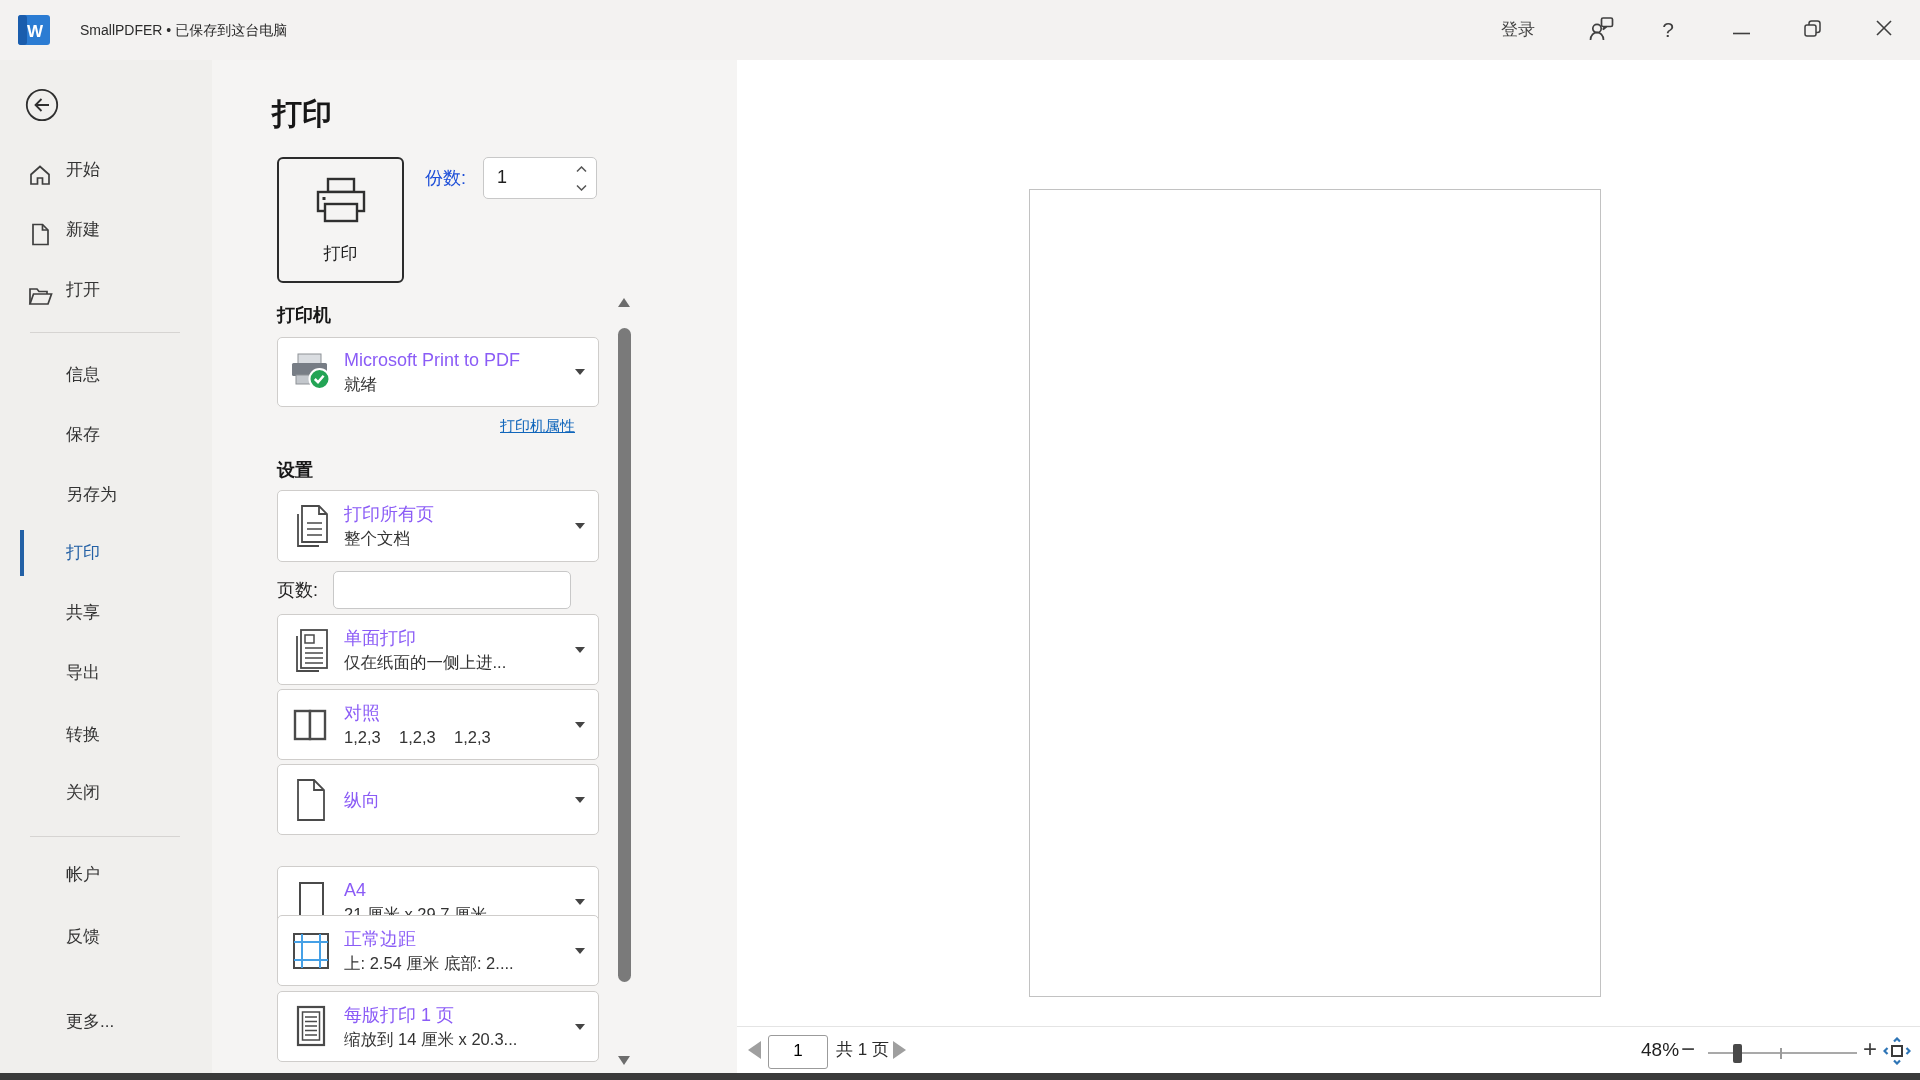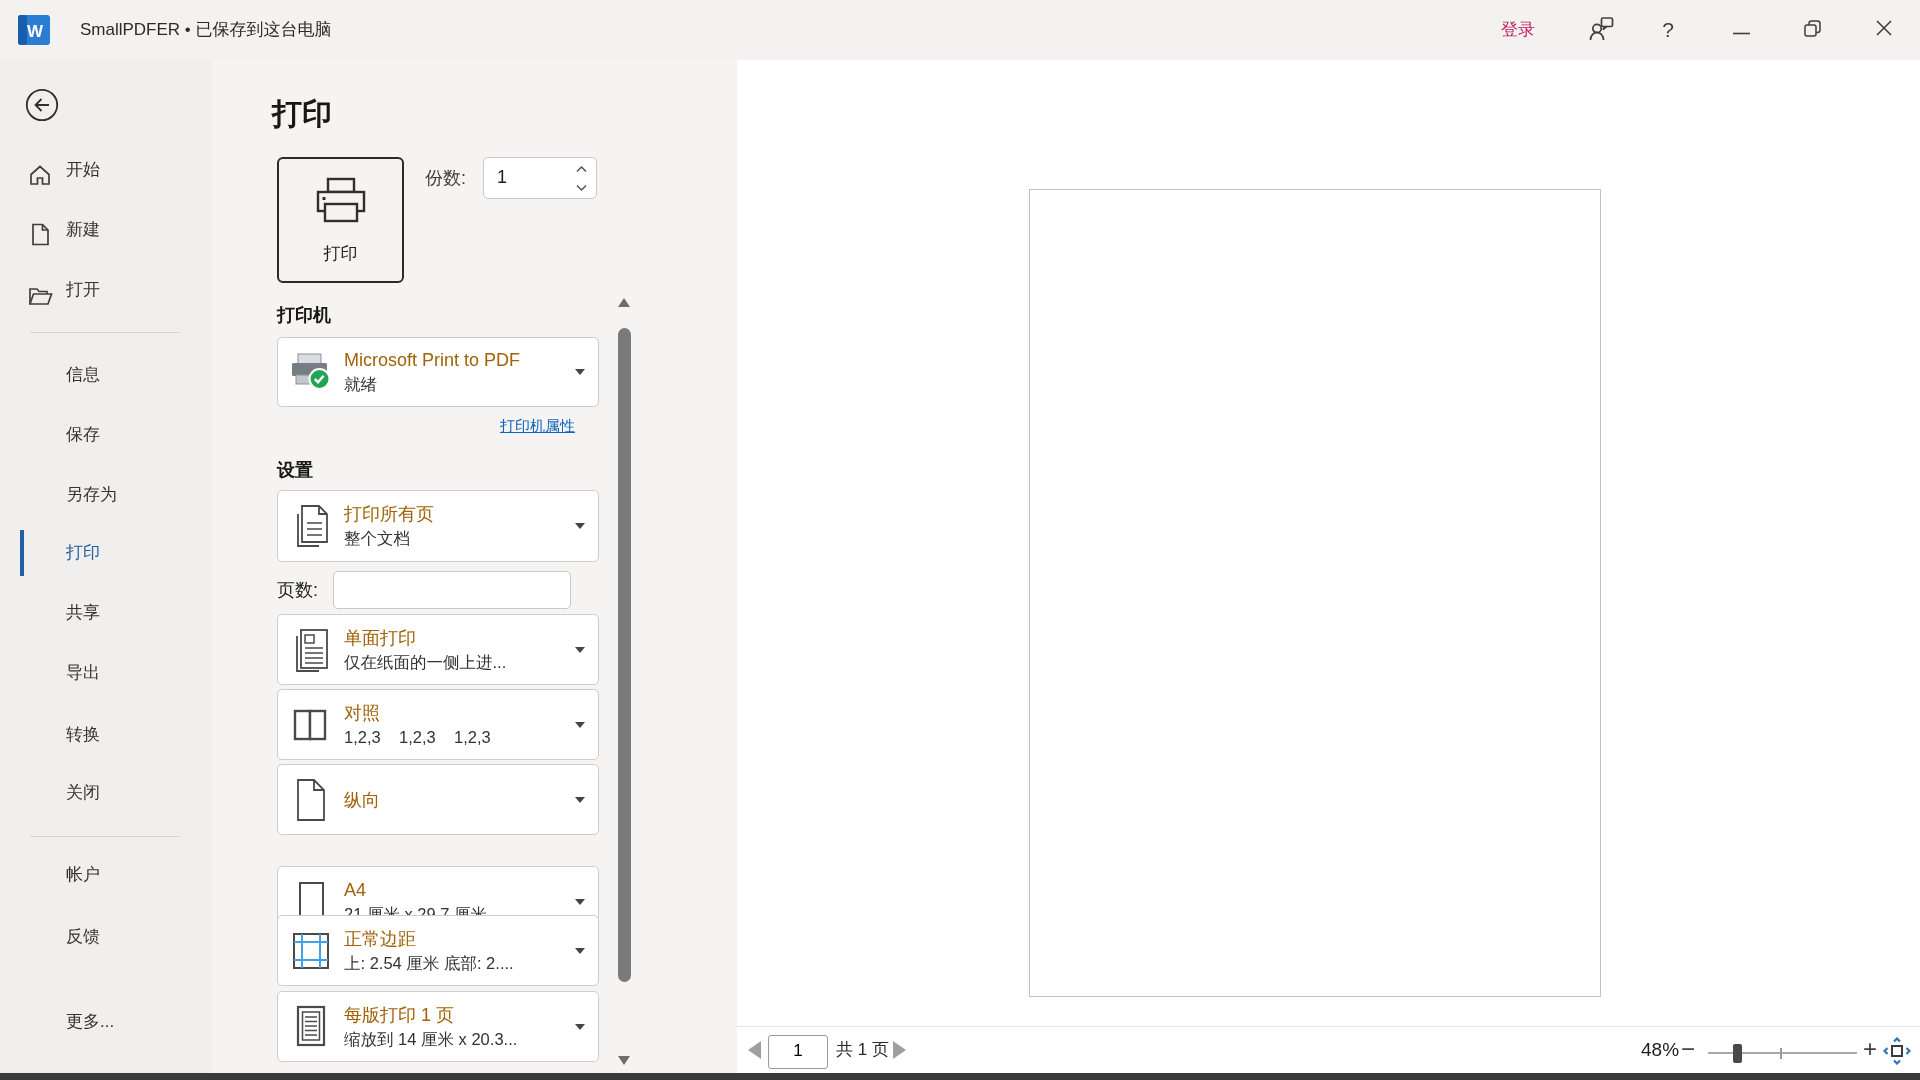--- a/index.html
+++ b/index.html
@@ -4,48 +4,48 @@
 <style>
   html,body{margin:0;padding:0;}
   body{
     width:1920px;height:1080px;position:relative;overflow:hidden;
     font-family:"Liberation Sans","DejaVu Sans",sans-serif;
     background:#f3f2f1;color:#1f1f1f;
   }
   .abs{position:absolute;}
   
   .titlebar{left:0;top:0;width:1920px;height:60px;background:#f3f2f1;}
-  .app-title{left:80px;top:0;height:60px;line-height:60px;font-size:17px;color:#2b2b2b;}
+  .app-title{left:80px;top:0;height:60px;line-height:60px;font-size:14px;color:#2b2b2b;}
   .tb-btn{top:0;height:60px;width:46px;display:flex;align-items:center;justify-content:center;cursor:default;}
-  .signin{left:1480px;top:0;width:76px;height:60px;line-height:60px;text-align:center;font-size:17px;color:#be185d;}
+  .signin{left:1480px;top:0;width:76px;height:60px;line-height:60px;text-align:center;font-size:17px;color:#404040;}
   .help-glyph{font-size:21px;color:#3f3f3f;}
   
   .sidebar{left:0;top:60px;width:212px;height:1013px;background:#f0efed;}
   .back-btn{left:25px;top:28px;width:34px;height:34px;}
   .side-item{left:0;width:212px;height:44px;line-height:44px;font-size:17px;color:#333;cursor:default;}
   .side-item .lbl{position:absolute;left:66px;top:0;}
   .side-item .ic{position:absolute;left:28px;top:11px;width:24px;height:22px;}
   .side-item.active .lbl{color:#2360a5;}
   .active-bar{left:20px;width:4px;height:46px;background:#2360a5;}
   .divider{left:30px;width:150px;height:1px;background:#d6d4d2;}
   
   .panel{left:212px;top:60px;width:525px;height:1013px;background:#f5f4f3;}
   .panel-title{left:60px;top:34px;font-size:30px;font-weight:bold;color:#171717;}
   .print-big-btn{left:65px;top:97px;width:123px;height:122px;border:2.4px solid #2b2b2b;border-radius:6px;
     display:flex;flex-direction:column;align-items:center;justify-content:center;gap:8px;background:transparent;cursor:default;}
   .print-big-btn .plabel{font-size:17px;color:#1f1f1f;}
-  .copies-label{left:213px;top:106px;font-size:18px;color:#404040;}
+  .copies-label{left:213px;top:106px;font-size:18px;color:#1d4ed8;}
   .copies-box{left:271px;top:97px;width:112px;height:40px;background:#fff;border:1px solid #c8c8c8;border-radius:5px;}
   .copies-box input{position:absolute;left:13px;top:0;width:60px;height:38px;border:none;background:transparent;font-size:18px;font-family:inherit;color:#1f1f1f;outline:none;padding:0;}
   .spin{position:absolute;right:7px;width:16px;height:16px;display:flex;align-items:center;justify-content:center;}
   .sec-head{font-size:18px;font-weight:bold;color:#171717;}
   .dd{left:65px;width:320px;background:#fff;border:1px solid #cfcdcb;border-radius:5px;display:flex;align-items:center;cursor:default;}
   .dd .ic{width:66px;display:flex;align-items:center;justify-content:center;flex:none;}
   .dd .txt{display:flex;flex-direction:column;justify-content:center;gap:3px;min-width:0;}
-  .dd .t1{font-size:18px;color:#a16207;line-height:22px;}
+  .dd .t1{font-size:18px;color:#8b5cf6;line-height:22px;}
   .dd .t2{font-size:16.5px;color:#333;line-height:21px;white-space:pre;}
   .caret{position:absolute;right:13px;top:50%;margin-top:-3px;width:0;height:0;
     border-left:5.5px solid transparent;border-right:5.5px solid transparent;border-top:6.5px solid #444;}
   .link{color:#1166bb;text-decoration:underline;font-size:15px;cursor:default;}
   .pages-input{left:121px;top:511px;width:236px;height:36px;background:#fff;border:1px solid #c8c8c8;border-radius:5px;}
   .pages-input input{position:absolute;left:10px;top:0;width:216px;height:34px;border:none;background:transparent;outline:none;font-family:inherit;font-size:17px;padding:0;}
   
   .sb-track{left:404px;top:230px;width:17px;height:783px;}
   .sb-thumb{position:absolute;left:2px;top:38px;width:13px;height:654px;background:#7a7a7a;border-radius:7px;}
   .sb-up{position:absolute;left:2px;top:8px;width:0;height:0;border-left:6.5px solid transparent;border-right:6.5px solid transparent;border-bottom:9px solid #6d6d6d;}

